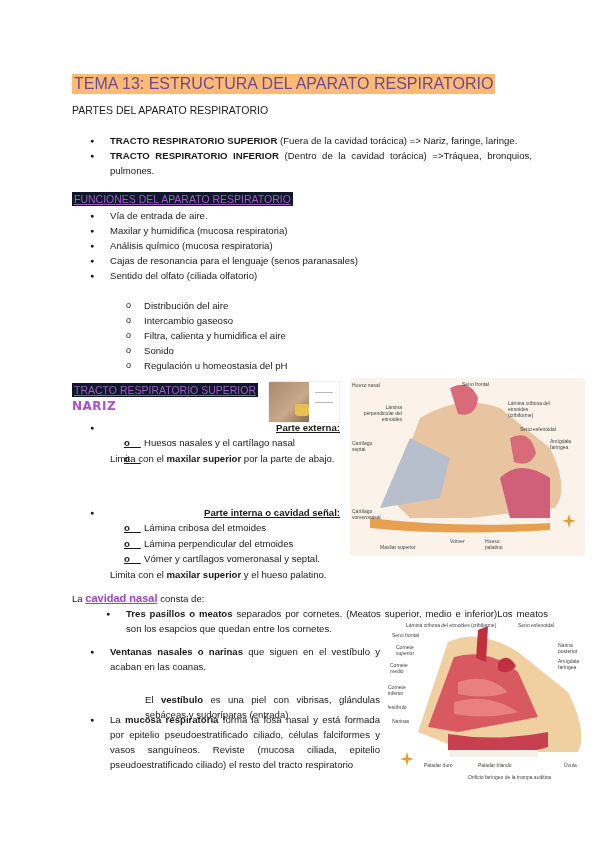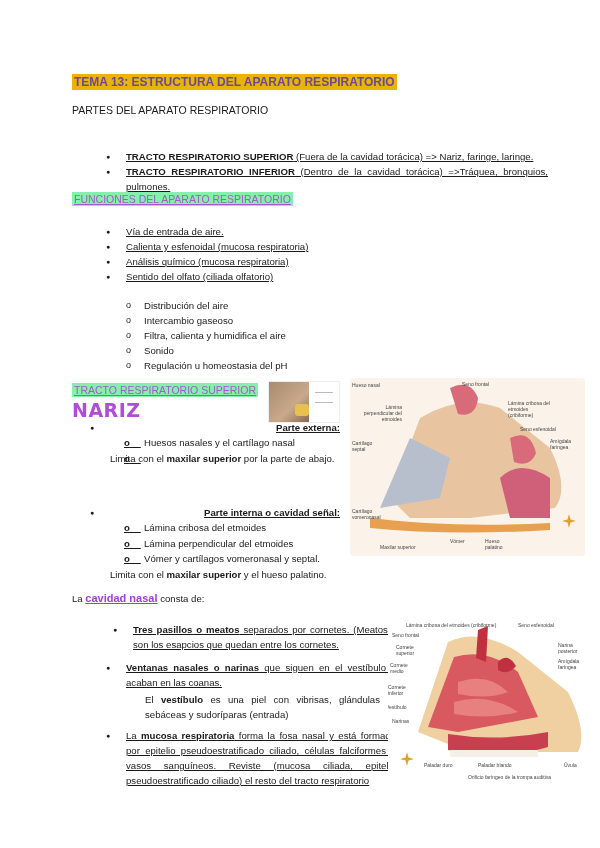--- a/index.html
+++ b/index.html
@@ -1,25 +1,25 @@
 <!DOCTYPE html>
 <html><head>
 <meta charset="utf-8">
 <style>
   html, body { margin: 0; padding: 0; background: #ffffff; }
   body {
     width: 600px; height: 848px; position: relative; overflow: hidden;
     font-family: "Liberation Sans", sans-serif; color: #1a1a1a; font-size: 9.6px;
   }
   .abs { position: absolute; }
-  .title-hl { background: #eab308; color: #6b4a94; font-weight: bold; font-size: 12px; padding: 1px 2px; }
+  .title-hl { background: #fdba74; color: #6b4a94; font-weight: normal; font-size: 16px; padding: 1px 2px; }
   .sub-u { font-size: 10.5px; color: #1a1a1a; }
-  .sec-hl { background: #86efac; color: #a05cc8; text-decoration: underline; font-size: 10.5px; padding: 1px 2px; }
-  .nariz { color: #b04cd8; font-weight: bold; font-size: 19px; letter-spacing: 0.5px; font-family: "DejaVu Sans", sans-serif; }
-  ul.dot { list-style: none; margin: 16px; padding: 0; text-decoration: underline; }
+  .sec-hl { background: #0f172a; color: #a05cc8; text-decoration: underline; font-size: 10.5px; padding: 1px 2px; }
+  .nariz { color: #b04cd8; font-weight: bold; font-size: 12px; letter-spacing: 0.5px; font-family: "DejaVu Sans", sans-serif; }
+  ul.dot { list-style: none; margin: 0; padding: 0; }
   ul.dot li { position: relative; padding-left: 38px; line-height: 15px; }
   ul.dot li::before { content: "\25CF"; position: absolute; left: 18px; font-size: 7px; top: 0; }
   ul.o { list-style: none; margin: 0; padding: 0; }
   ul.o li { position: relative; padding-left: 72px; line-height: 15px; }
   ul.o li::before { content: "o"; position: absolute; left: 54px; font-size: 9px; }
   .ou { position: relative; padding-left: 92px; line-height: 15.5px; }
   .ou .ob { position: absolute; left: 52px; font-weight: bold; text-decoration: underline; }
   .ou .ob::after { content: "\00a0\00a0\00a0\00a0"; text-decoration: underline; }
   .bu-head { position: relative; padding-left: 38px; font-weight: bold; text-decoration: underline; line-height: 15px; text-align: right; }
   .bu-head::before { content: "\25CF"; position: absolute; left: 18px; font-size: 7px; text-decoration: none; }
@@ -36,22 +36,23 @@
 
 <div class="abs sub-u" style="left:72px; top:104px;">PARTES DEL APARATO RESPIRATORIO</div>
 <ul class="abs dot just" style="left:72px; top:133px; width:460px;">
   <li><b>TRACTO RESPIRATORIO SUPERIOR</b><span> (Fuera de la cavidad torácica) =&gt; Nariz, faringe, laringe.</span></li>
   <li><b>TRACTO RESPIRATORIO INFERIOR</b><span> (Dentro de la cavidad torácica) =&gt;Tráquea, bronquios, pulmones.</span></li>
 </ul>
 
 <div class="abs sec-hl" style="left:72px; top:192px;">FUNCIONES DEL APARATO RESPIRATORIO</div>
 <ul class="abs dot" style="left:72px; top:208px; width:440px;">
   <li>Vía de entrada de aire.</li>
-  <li>Calienta y esfenoidal (mucosa respiratoria)</li>
+  <li>Maxilar y humidifica (mucosa respiratoria)</li>
   <li>Análisis químico (mucosa respiratoria)</li>
+  <li>Cajas de resonancia para el lenguaje (senos paranasales)</li>
   <li>Sentido del olfato (ciliada olfatorio)</li>
 </ul>
 <ul class="abs o" style="left:72px; top:298px; width:440px;">
   <li>Distribución del aire</li>
   <li>Intercambio gaseoso</li>
   <li>Filtra, calienta y humidifica el aire</li>
   <li>Sonido</li>
   <li>Regulación u homeostasia del pH</li>
 </ul>
 
@@ -101,21 +102,21 @@
   <div class="lbl" style="left:135px; top:160px; width:26px;">Hueso palatino</div>
   <div class="lbl" style="left:30px; top:166px;">Maxilar superior</div>
   <div class="abs" style="left:212px; top:136px; width:14px; height:14px;">
     <svg width="14" height="14">
         <path d="M7 0 L8.5 5.5 L14 7 L8.5 8.5 L7 14 L5.5 8.5 L0 7 L5.5 5.5 Z" fill="#e0a030"></path>
       </svg>
   </div>
 </div>
 
 <div class="abs" style="left:72px; top:592px;"><span>La </span><span class="cav">cavidad nasal</span><span> consta de:</span></div>
-<ul class="abs dot just" style="left:79px; top:606px; width:460px;">
+<ul class="abs dot just" style="left:88px; top:606px; width:460px;">
   <li><b>Tres pasillos o meatos</b><span> separados por cornetes. (Meatos superior, medio e inferior)Los meatos son los esapcios que quedan entre los cornetes.</span></li>
 </ul>
 <ul class="abs dot just" style="left:72px; top:644px; width:308px;">
   <li><b>Ventanas nasales o narinas</b><span> que siguen en el vestíbulo y acaban en las coanas.</span></li>
 </ul>
 <div class="abs just" style="left:145px; top:692px; width:235px; line-height:15px;"><span>El </span><b>vestíbulo</b><span> es una piel con vibrisas, glándulas sebáceas y sudoríparas (entrada)</span></div>
 <ul class="abs dot just" style="left:72px; top:712px; width:308px;">
   <li><span>La </span><b>mucosa respiratoria</b><span> forma la fosa nasal y está formada por epitelio pseudoestratificado ciliado, células falciformes y vasos sanguíneos. Reviste (mucosa ciliada, epitelio pseudoestratificado ciliado) el resto del tracto respiratorio</span></li>
 </ul>
 

